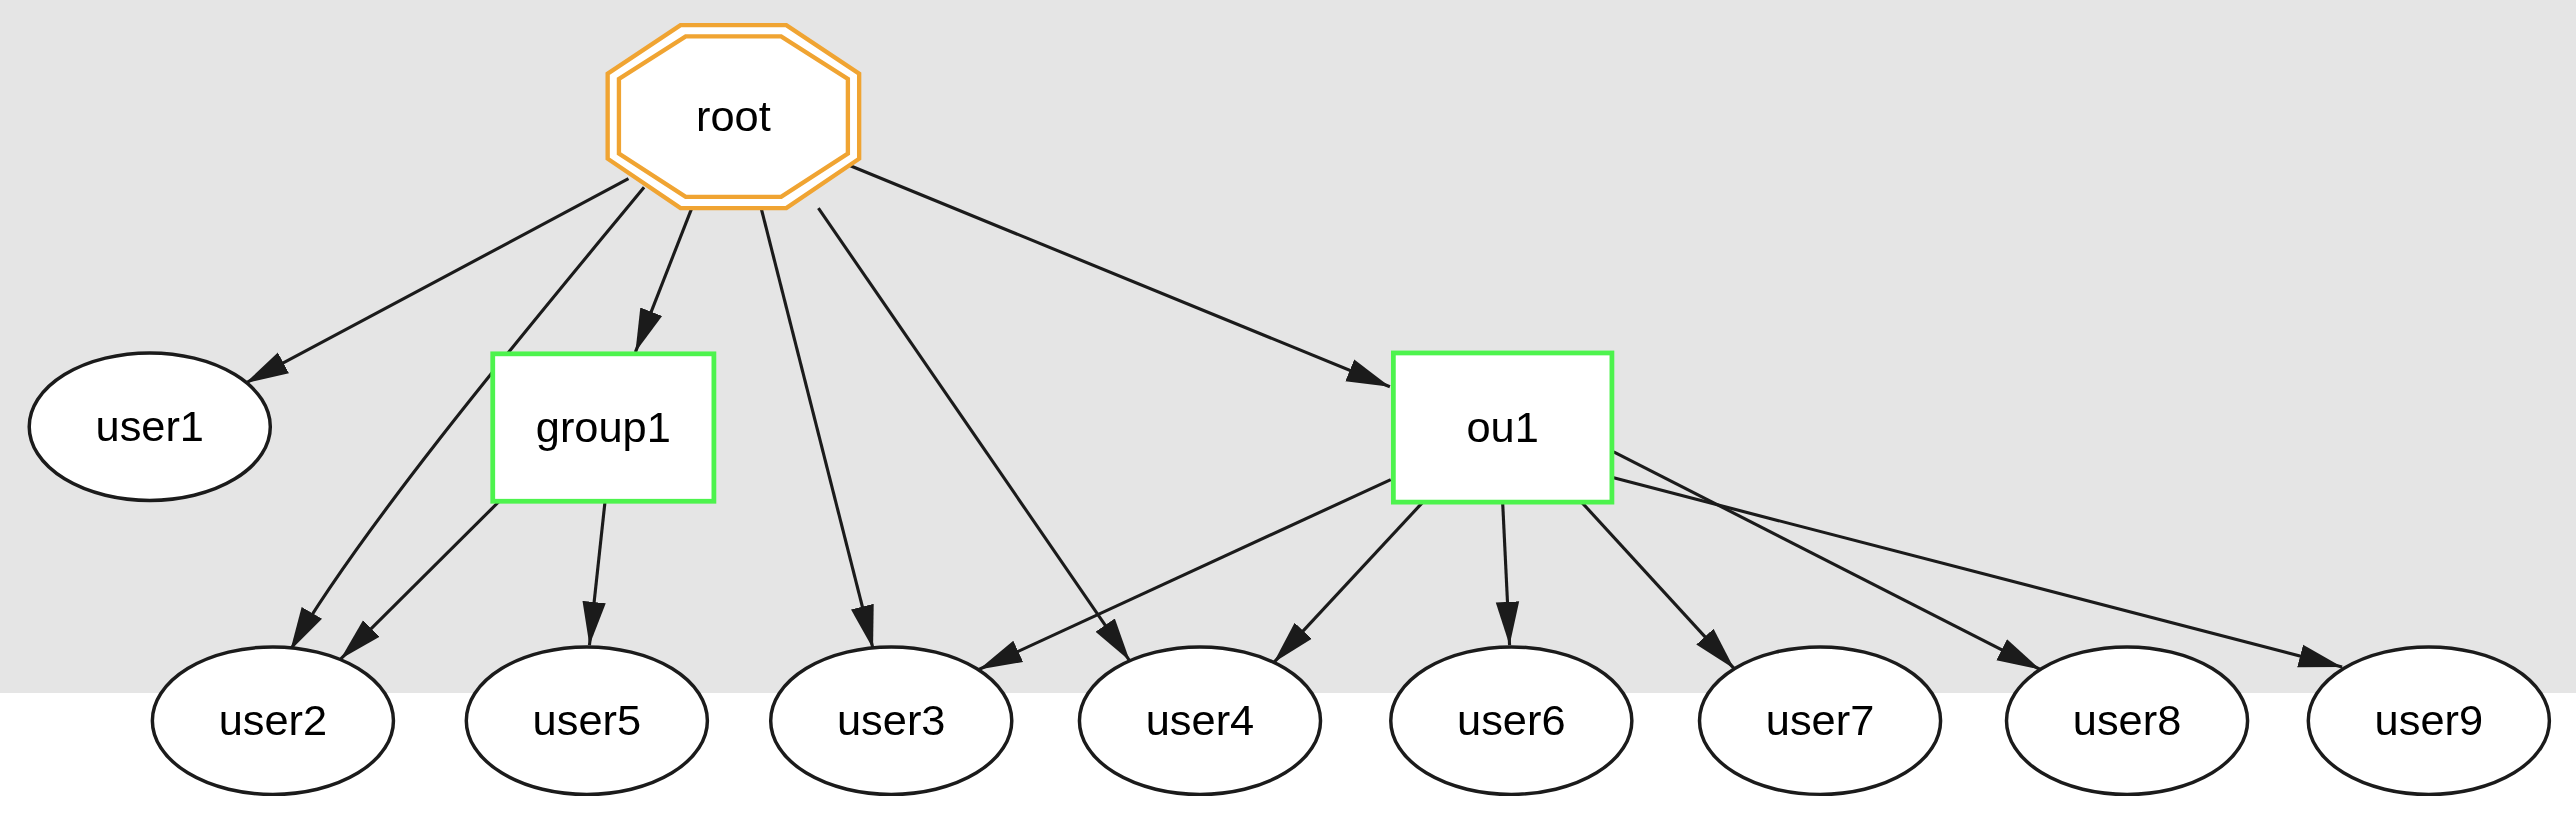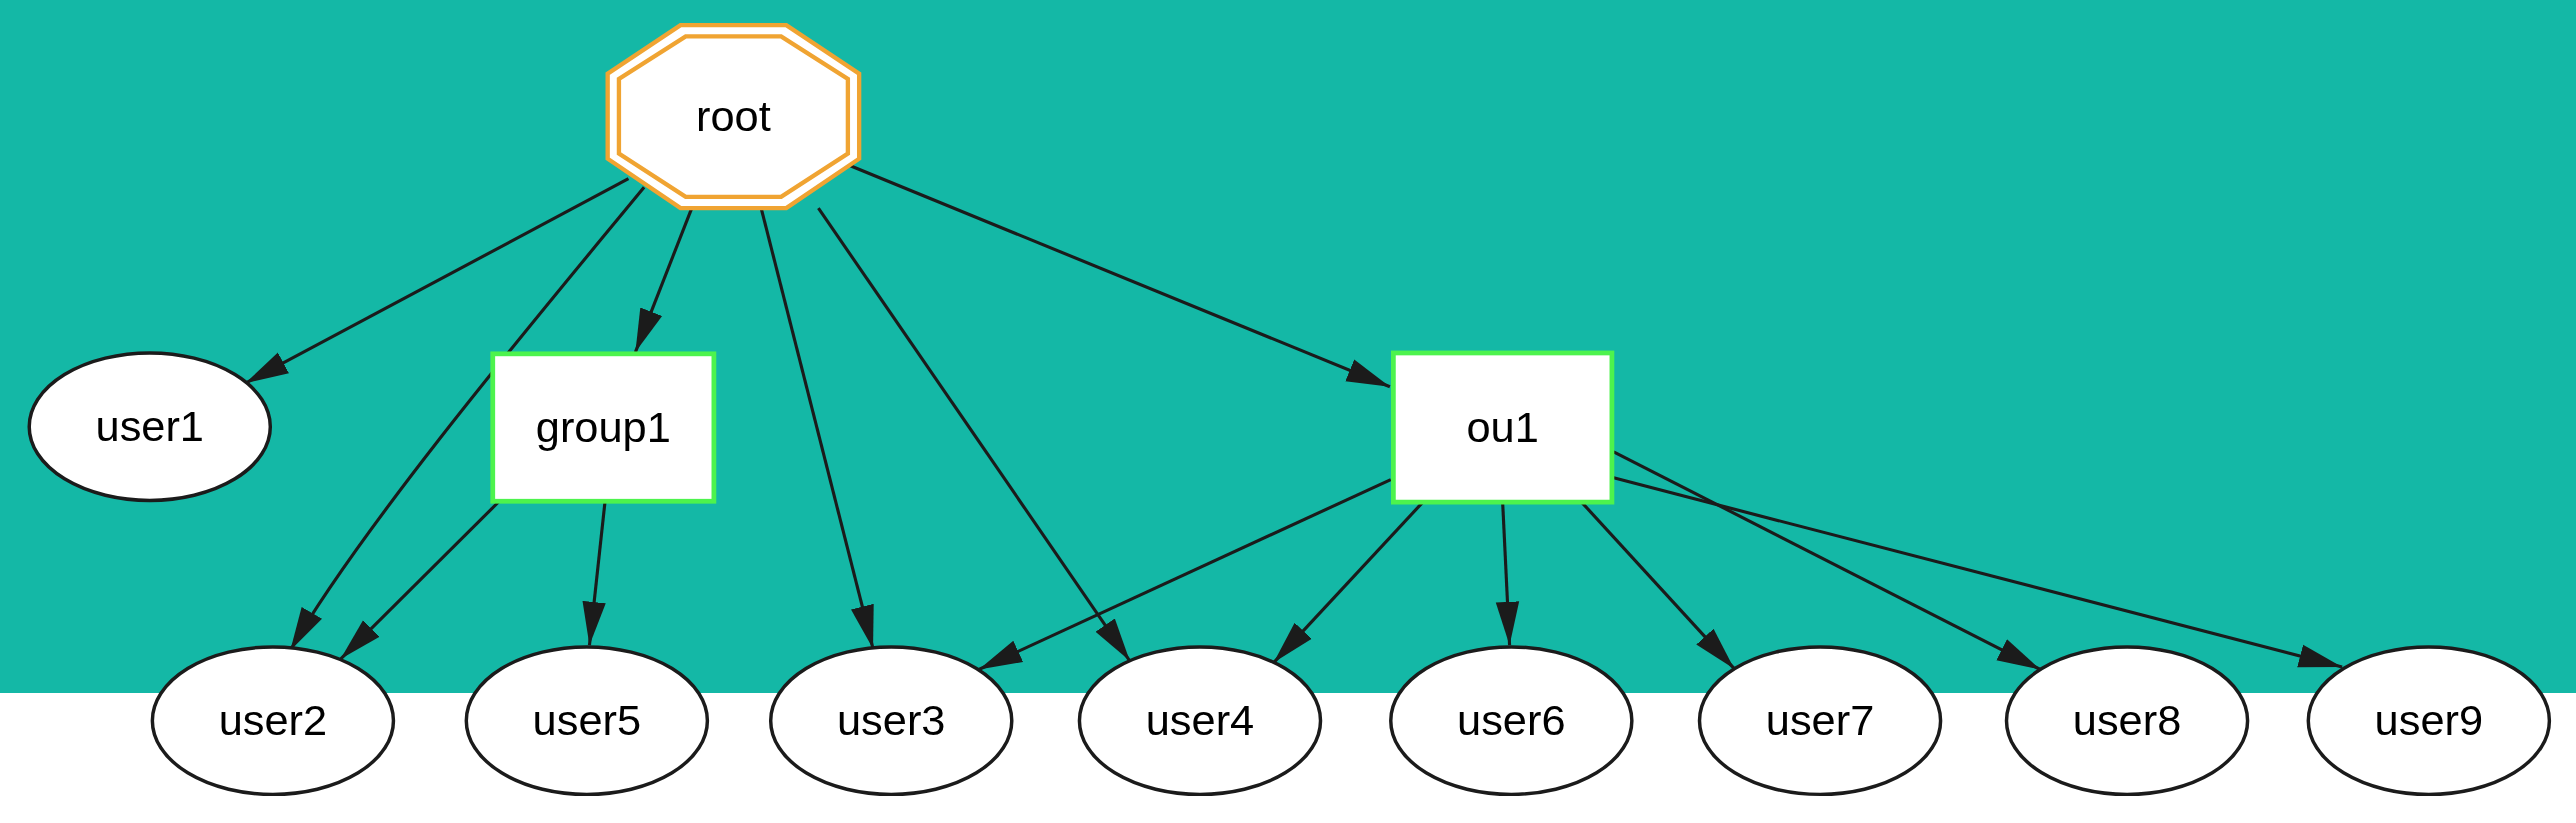--- a/index.html
+++ b/index.html
@@ -7,21 +7,21 @@
     padding: 0;
     background: #ffffff;
     width: 2576px;
     height: 823px;
     overflow: hidden;
   }
   .canvas-wrap {
     position: relative;
     width: 2576px;
     height: 693px;
-    background: #14b8a6;
+    background: #e5e5e5;
   }
   svg { display: block; }
   .edge-path {
     fill: none;
     stroke: #1b1b1b;
     stroke-width: 3.6px;
   }
   .node-ellipse {
     fill: #ffffff;
     stroke: #1b1b1b;

